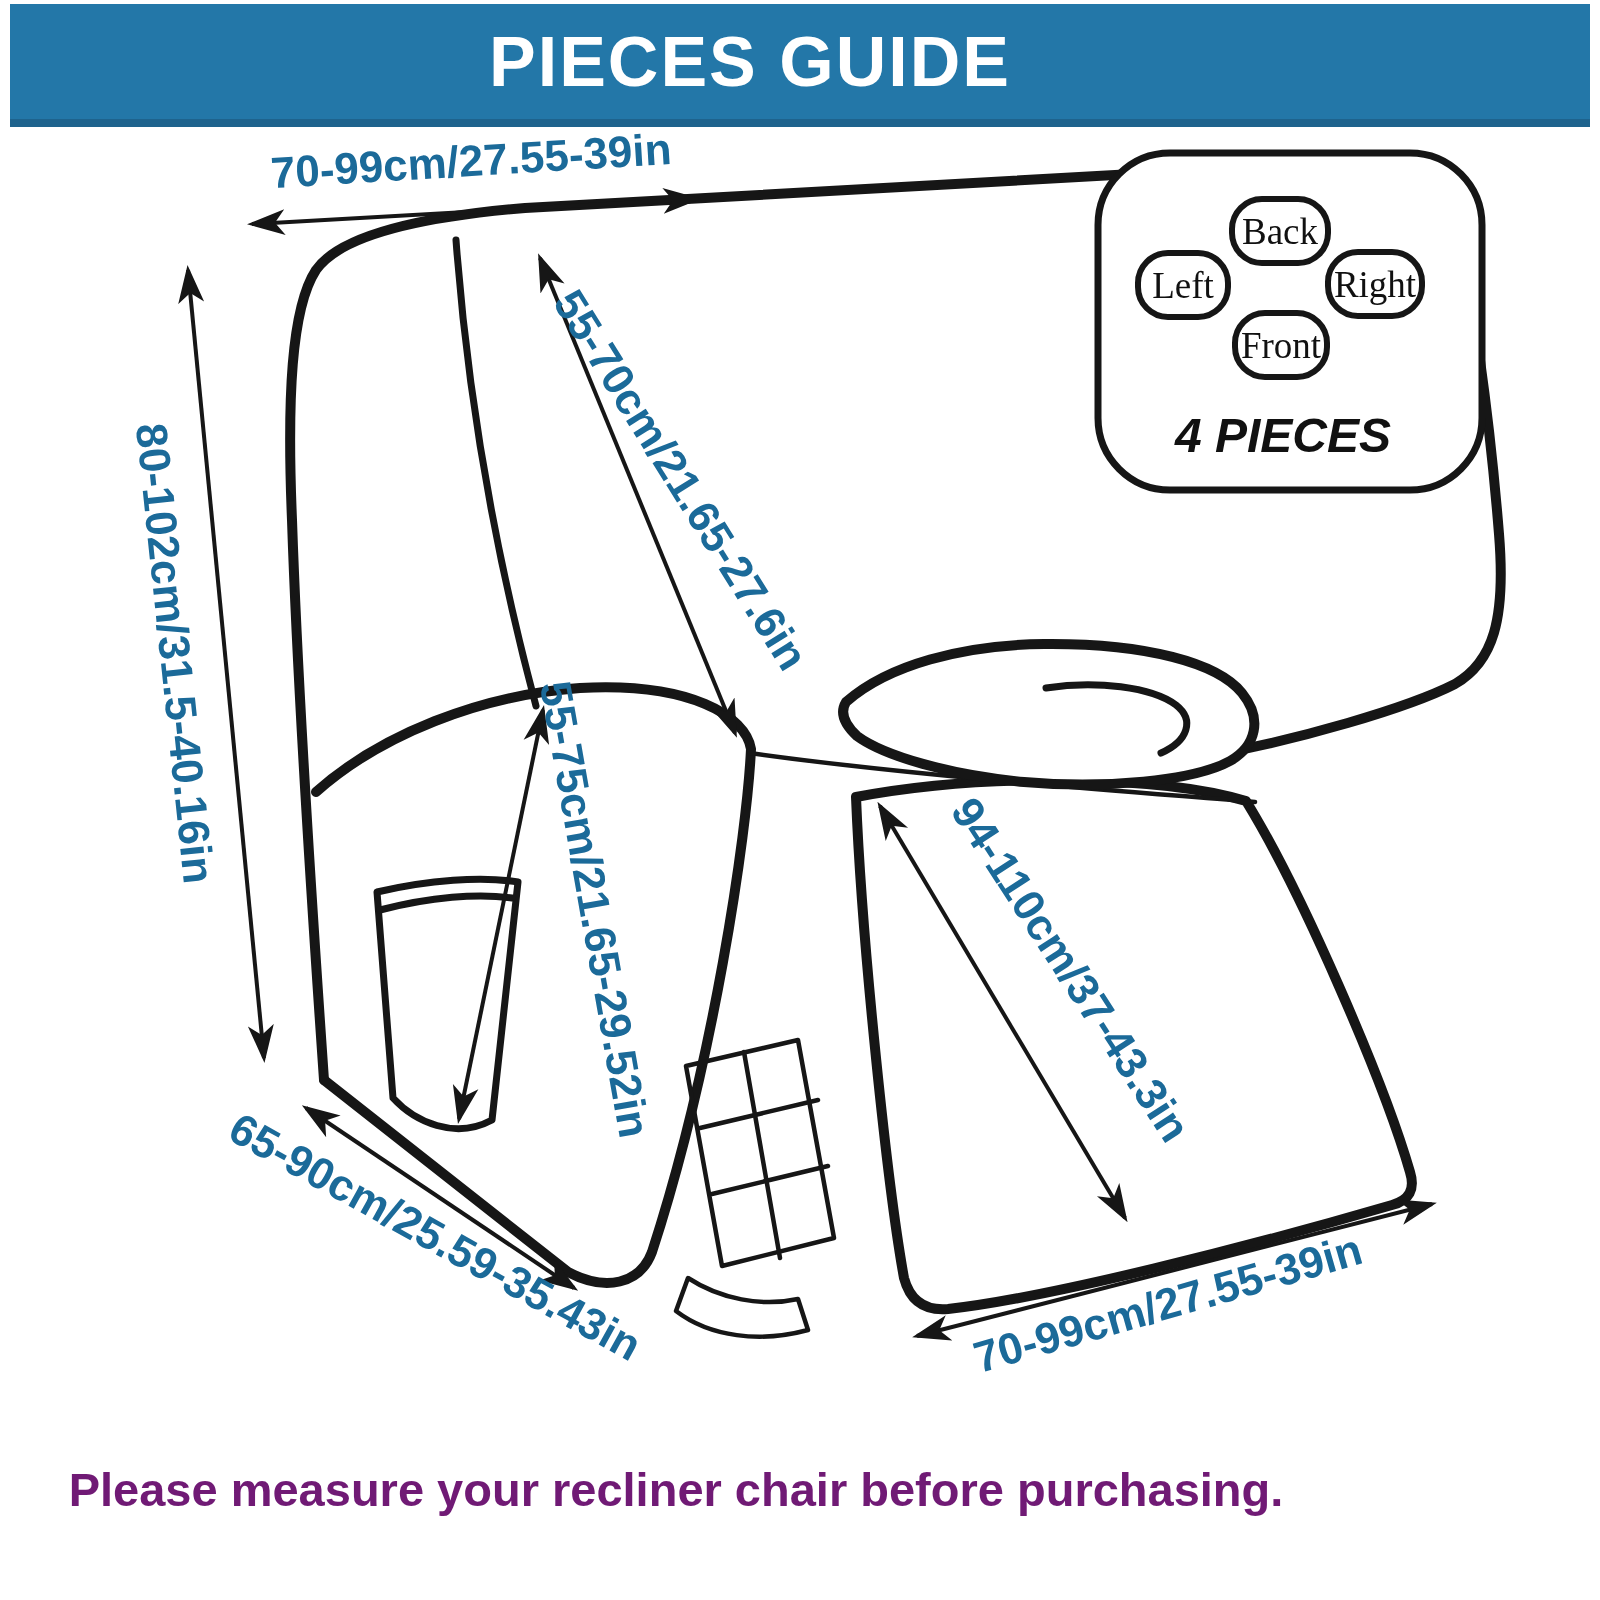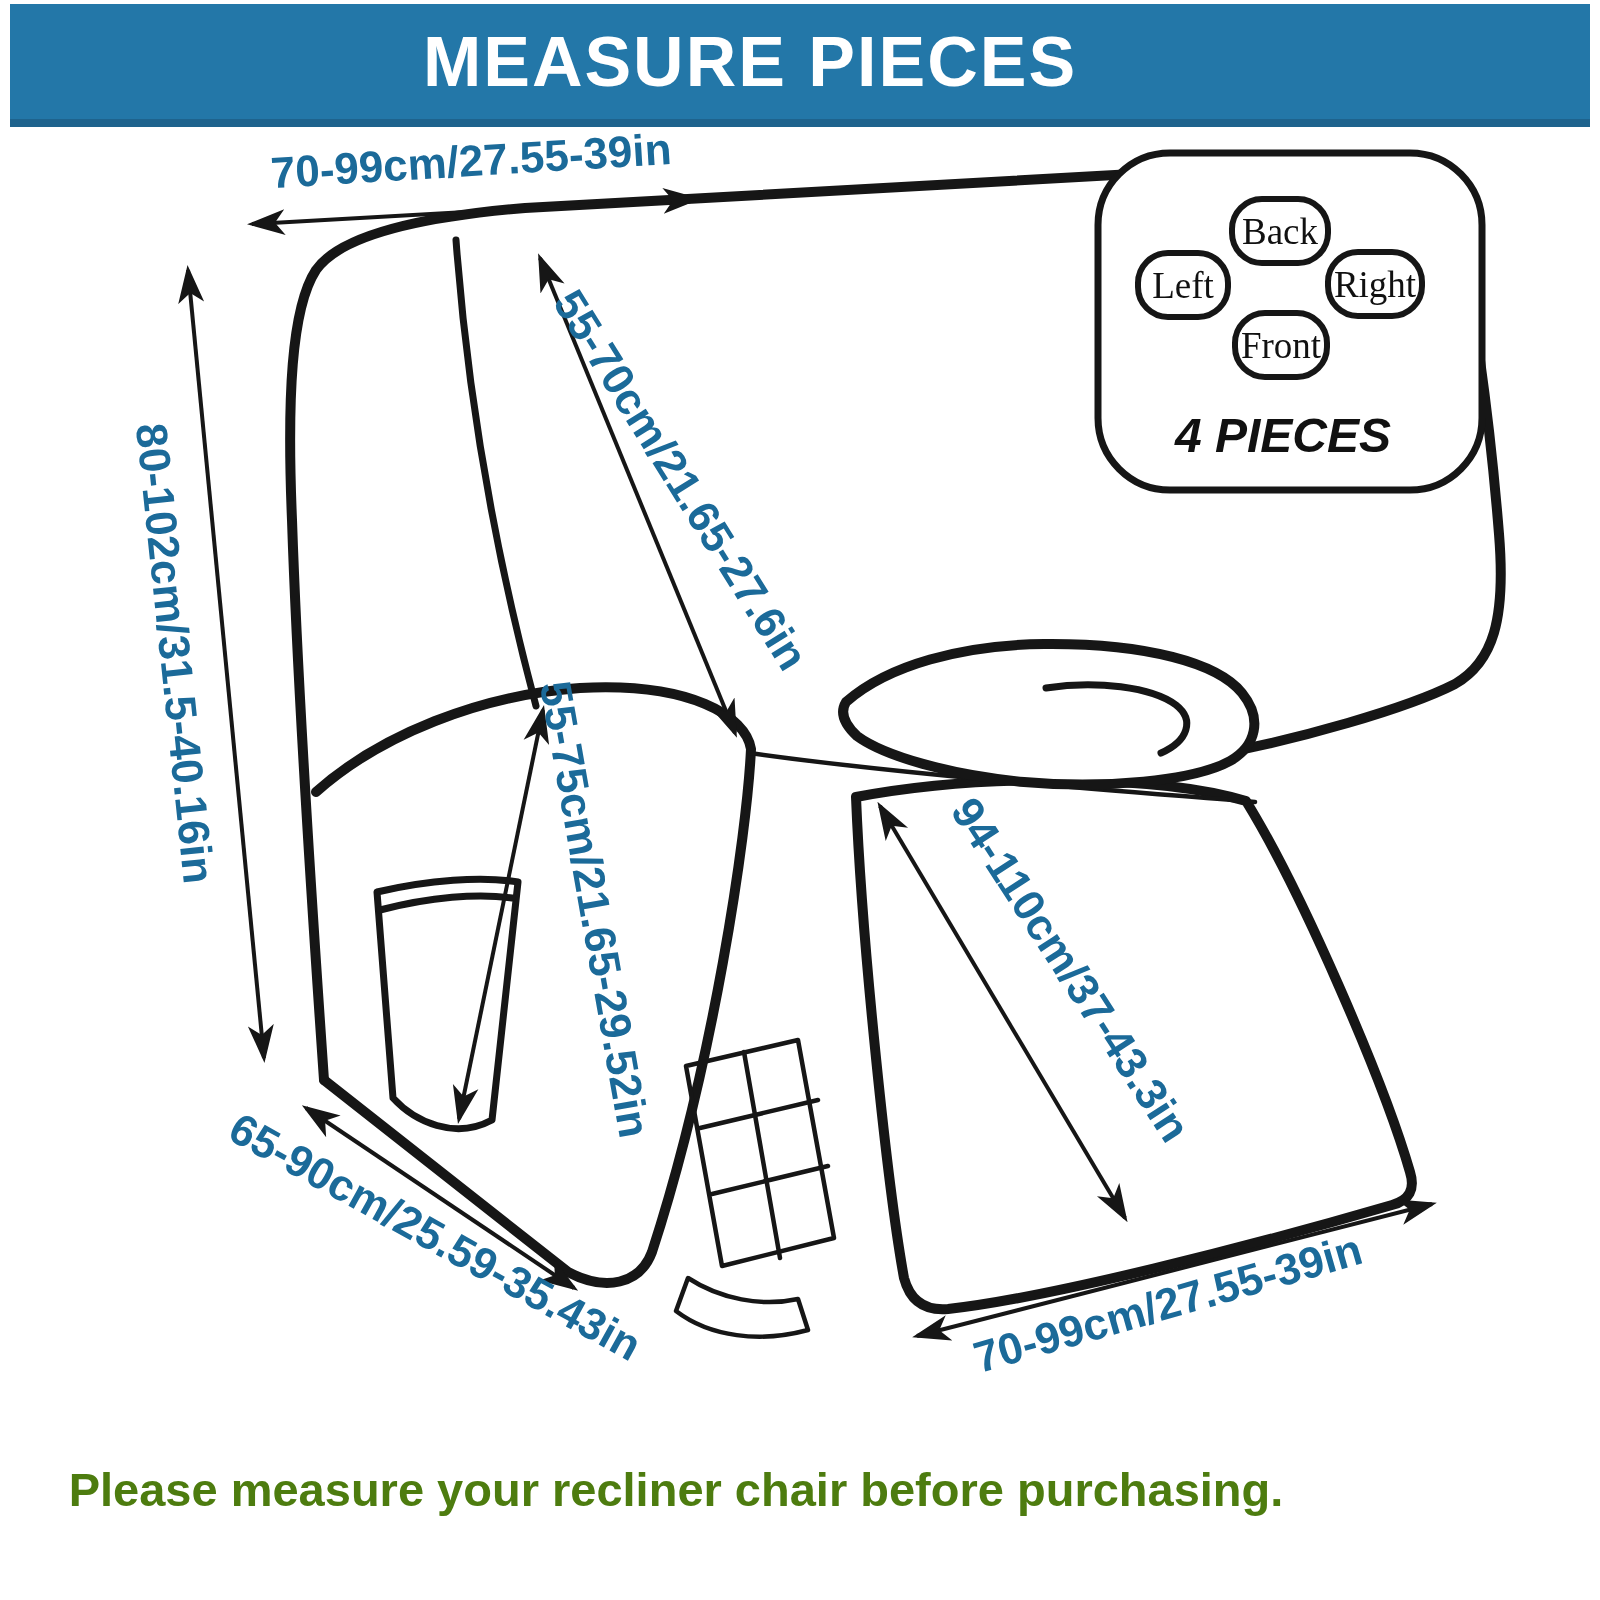--- a/index.html
+++ b/index.html
@@ -31,28 +31,28 @@
   .pill-label {
     font-family:"Liberation Serif", serif; font-size:37px; fill:#111111;
     text-anchor:middle;
   }
   .count-label {
     font-size:48px; font-weight:bold; font-style:italic; fill:#111111;
     text-anchor:middle; font-family:"Liberation Sans", sans-serif;
   }
   .footer {
     position:absolute; left:0; top:1462px; width:1352px; text-align:center;
-    font-size:47px; font-weight:bold; color:#4d7c0f;
+    font-size:47px; font-weight:bold; color:#701a75;
   }
 </style>
 </head>
 <body>
 
 <div class="header">
-  <span class="header-title">MEASURE PIECES</span>
+  <span class="header-title">PIECES GUIDE</span>
 </div>
 
 <svg class="diagram" width="1600" height="1600" viewBox="0 0 1600 1600">
   <defs>
     <marker id="ah" viewBox="0 0 40 30" markerWidth="40" markerHeight="30" refX="33" refY="15" orient="auto-start-reverse" markerUnits="userSpaceOnUse">
       <path d="M0,2 L38,15 L0,28 L10,15 Z" fill="#161616"></path>
     </marker>
   </defs>
 
   <g>

